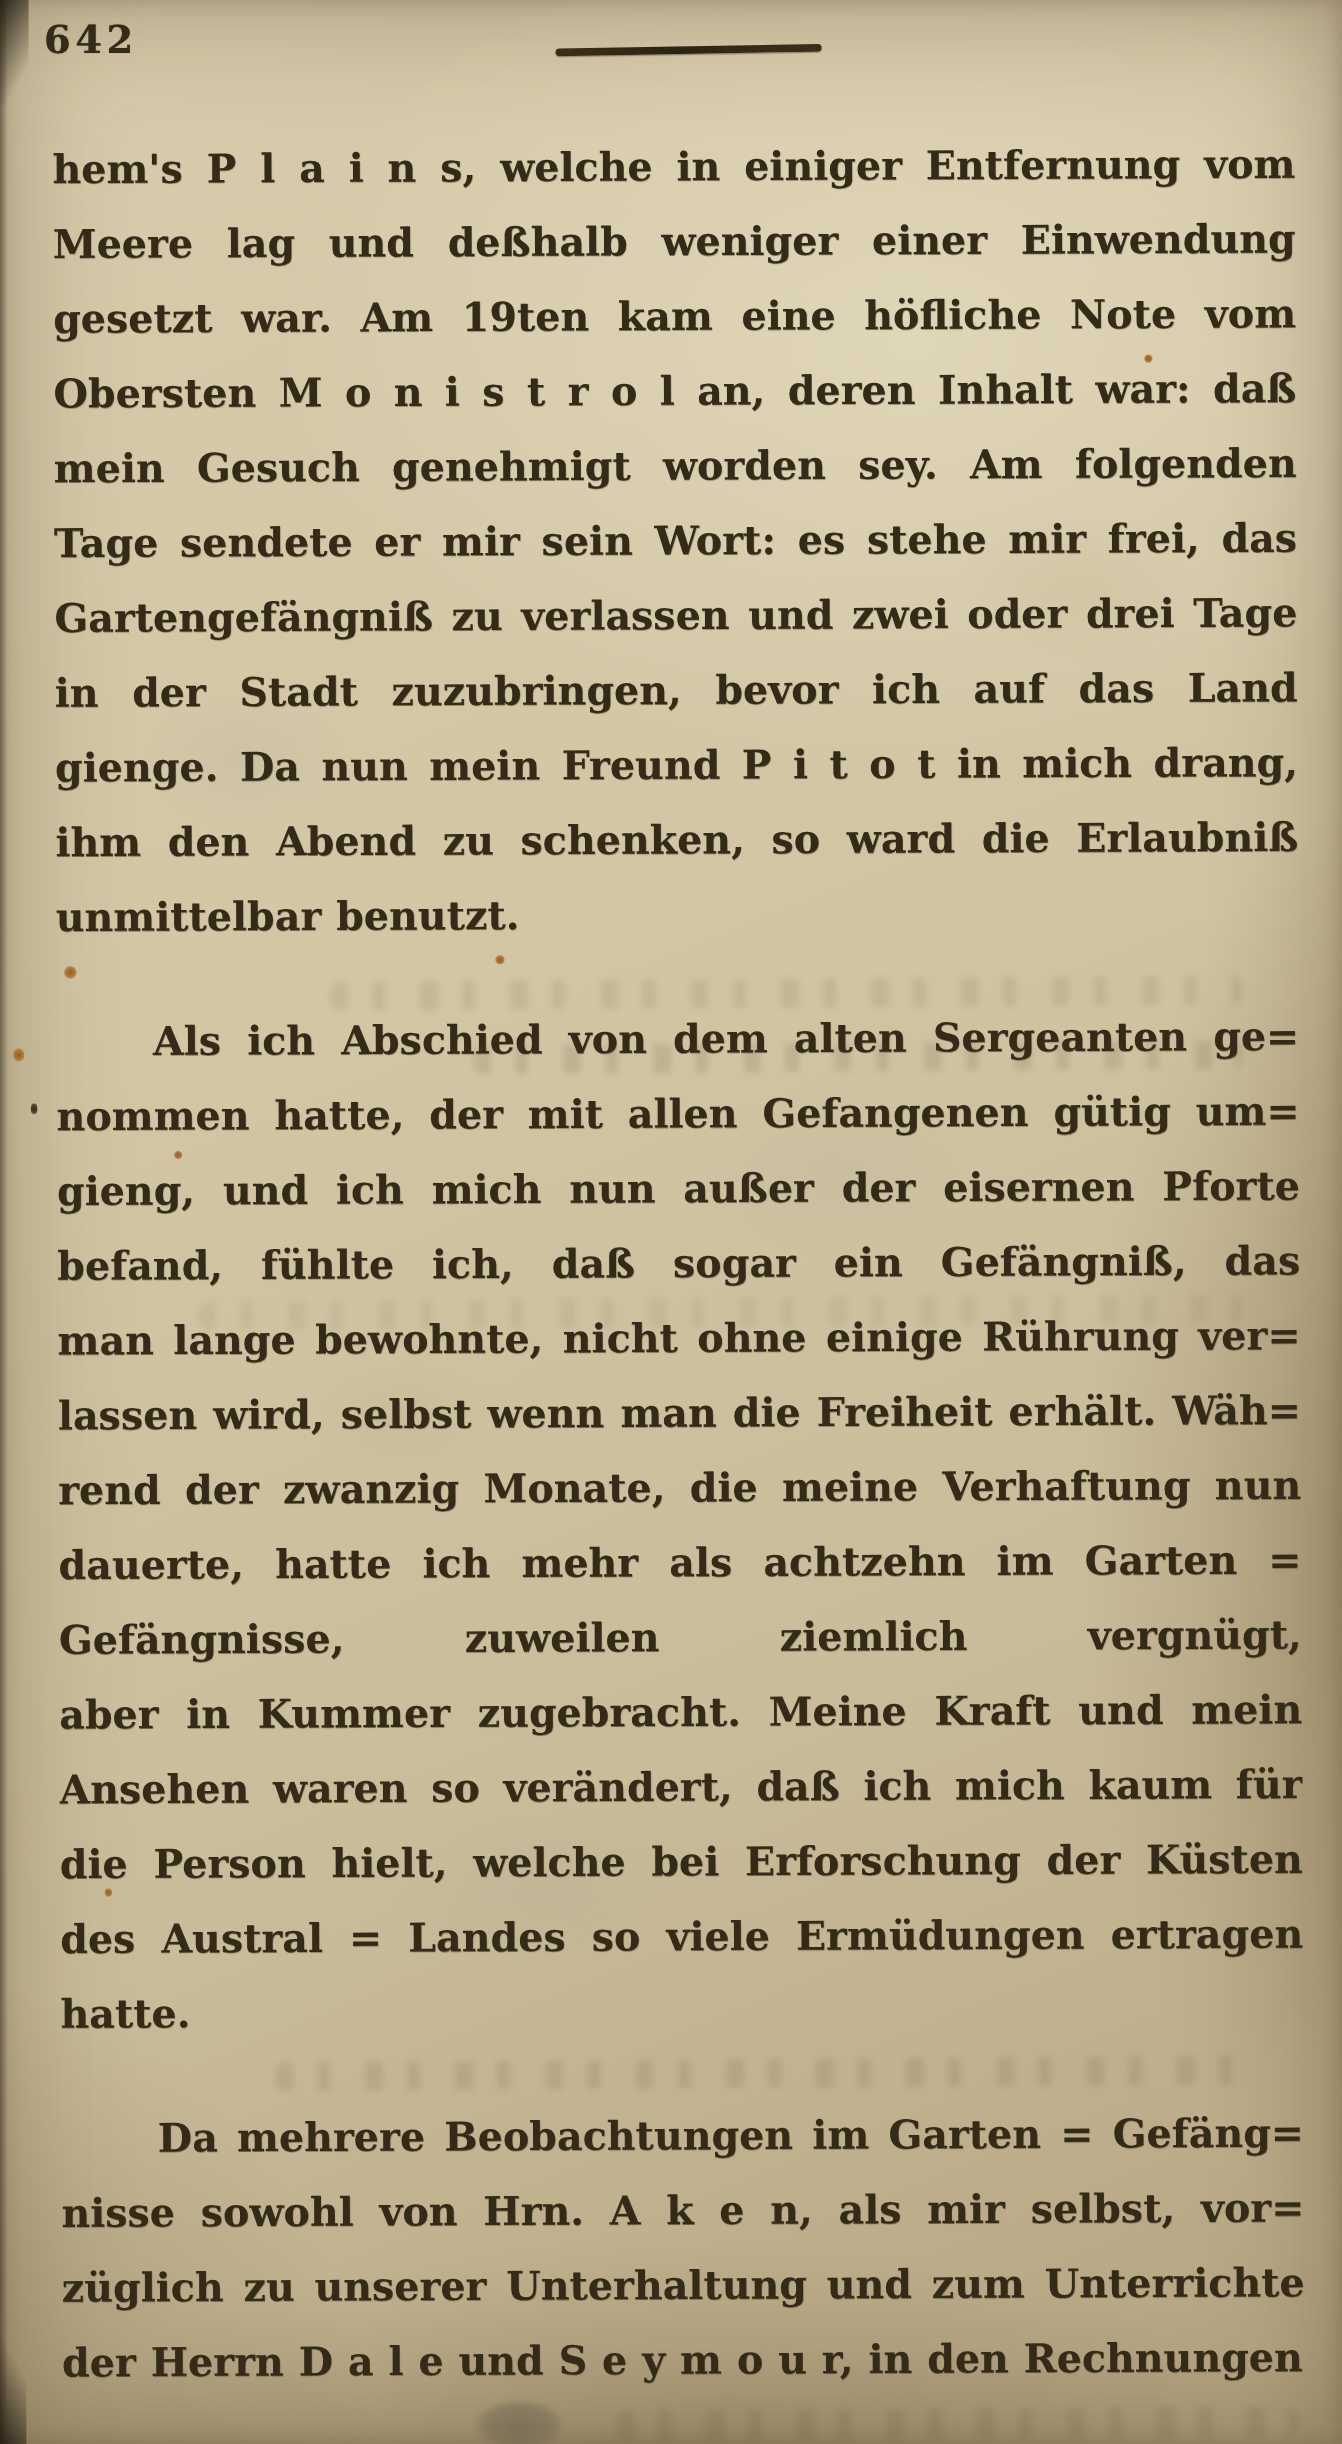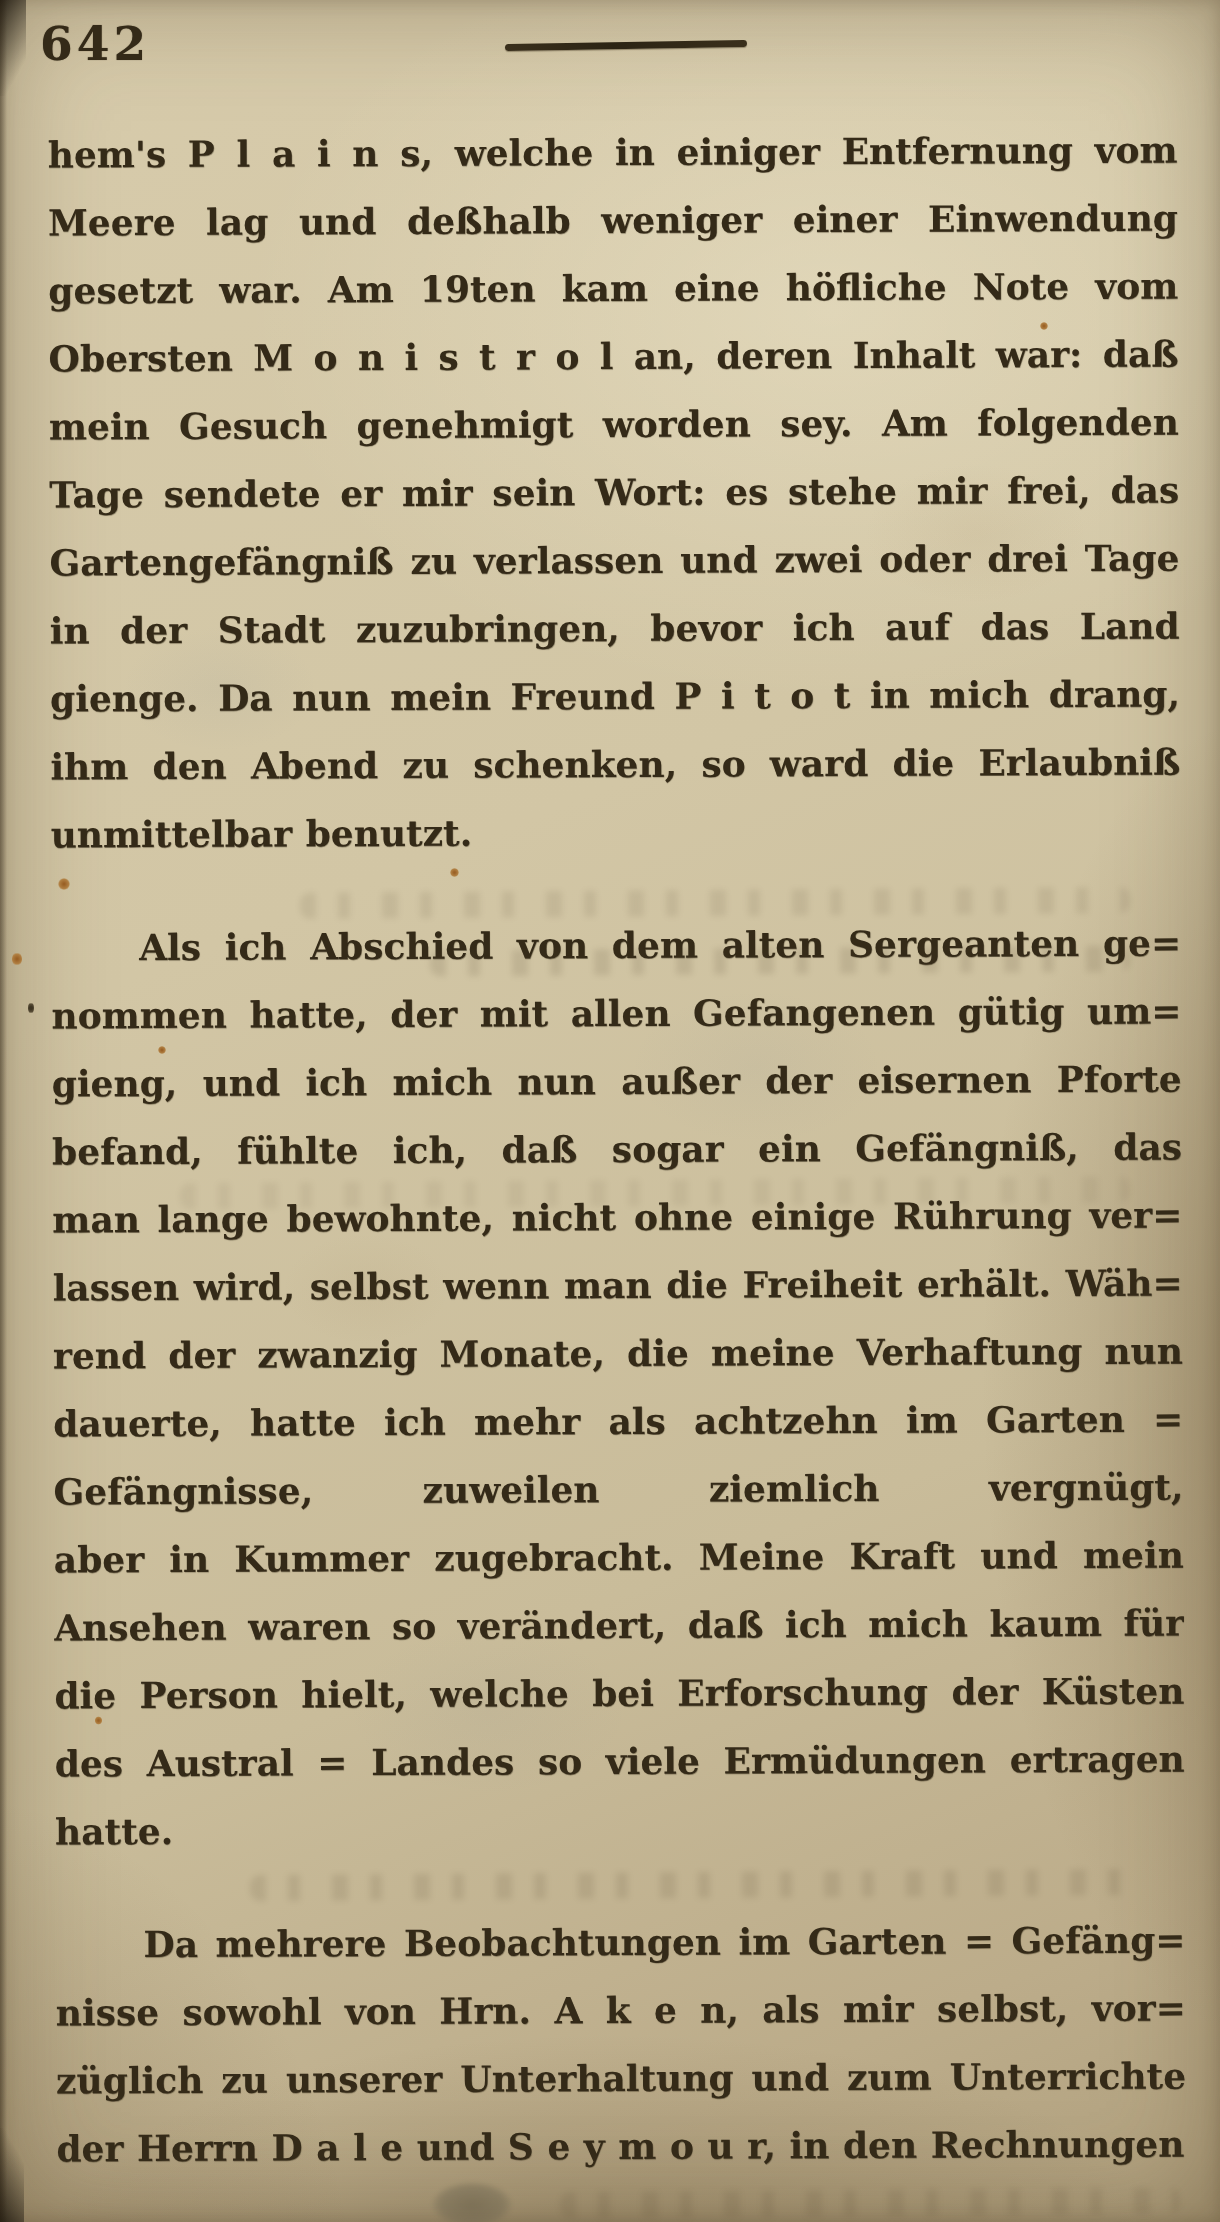--- a/index.html
+++ b/index.html
@@ -22,21 +22,21 @@
     content:"";position:absolute;inset:0;pointer-events:none;
     background:
       radial-gradient(140px 90px at 18% 31%, rgba(120,130,140,.07), transparent 70%),
       radial-gradient(180px 110px at 62% 48%, rgba(120,130,145,.06), transparent 70%),
       radial-gradient(200px 120px at 40% 77%, rgba(110,120,135,.06), transparent 70%),
       radial-gradient(160px 100px at 80% 24%, rgba(150,120,80,.08), transparent 70%),
       radial-gradient(120px 80px at 30% 58%, rgba(150,125,85,.07), transparent 70%);
   }
   .pagenum{
     position:absolute;left:40px;top:16px;
-    font-size:47px;font-weight:bold;letter-spacing:4px;
+    font-size:35px;font-weight:bold;letter-spacing:4px;
     text-shadow:0 0 1px rgba(40,30,15,.6);
   }
   .rule{
     position:absolute;left:505px;top:42px;width:242px;height:7px;
     background:linear-gradient(90deg,#3a2f1c 0%,#2c2414 45%,#3a2f1c 100%);
     border-radius:4px;transform:rotate(-1deg);
     box-shadow:0 1px 1px rgba(60,48,26,.4);
   }
   .textblock{
     position:absolute;left:52px;top:118px;width:1130px;

